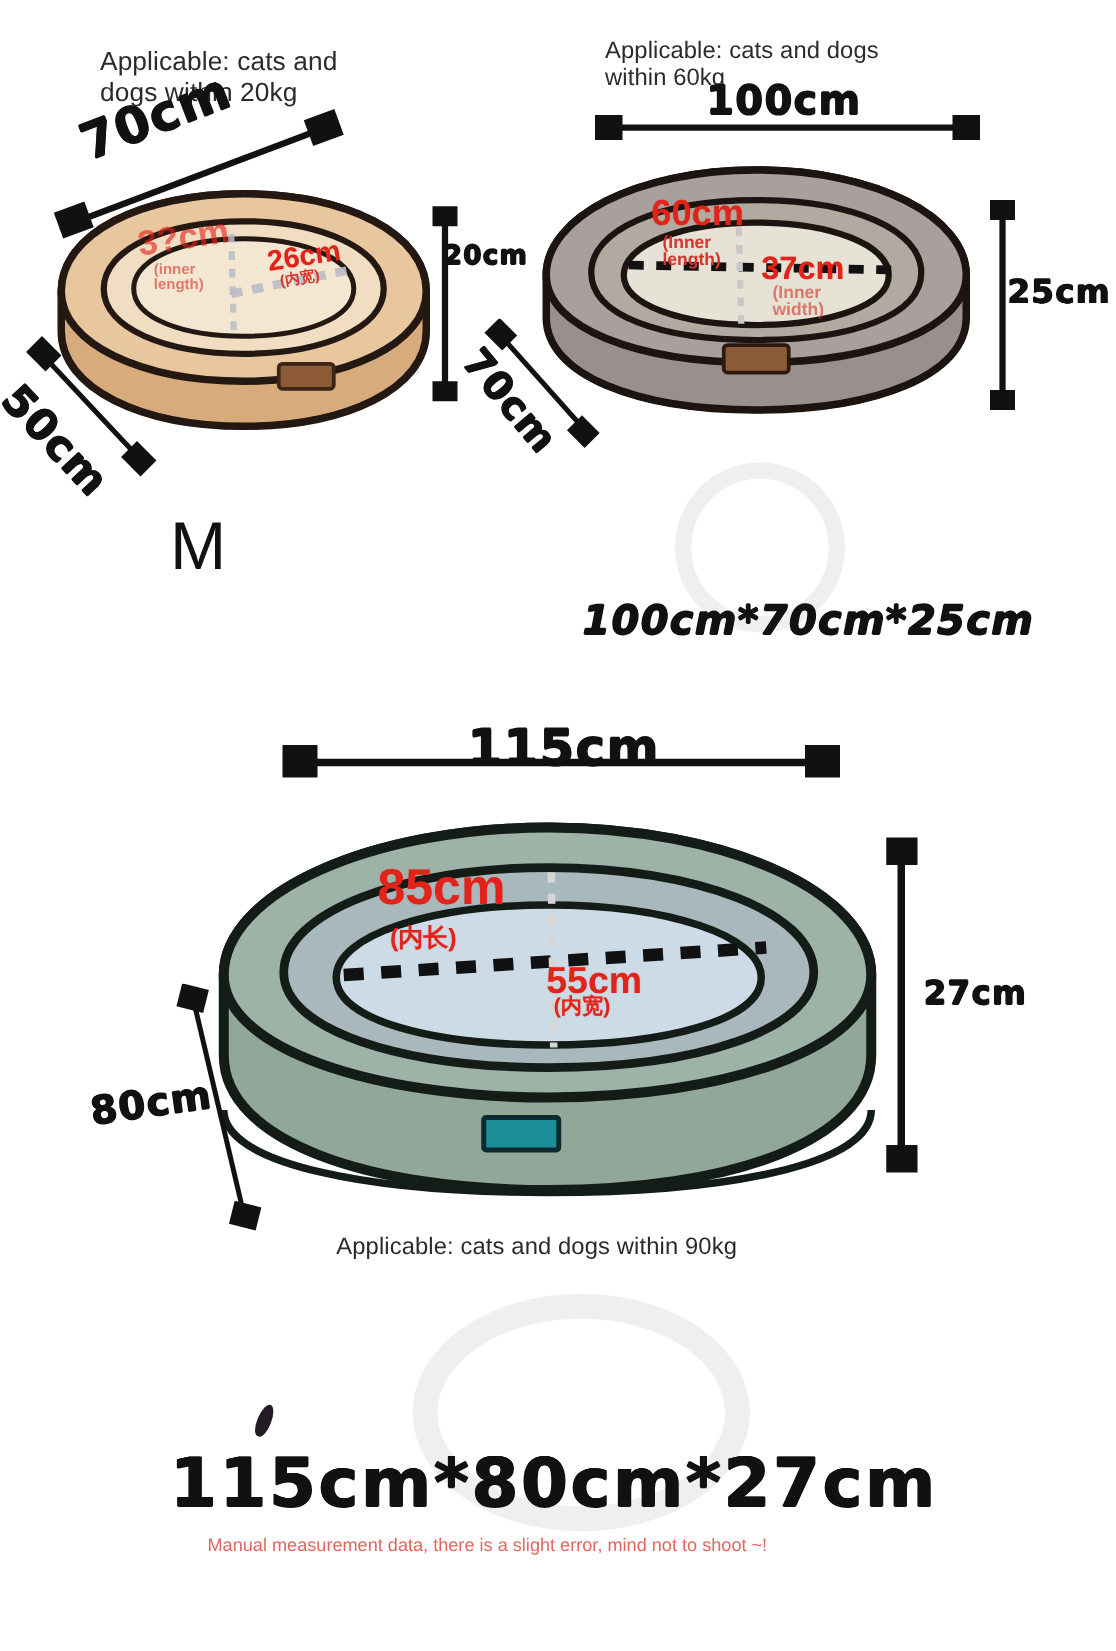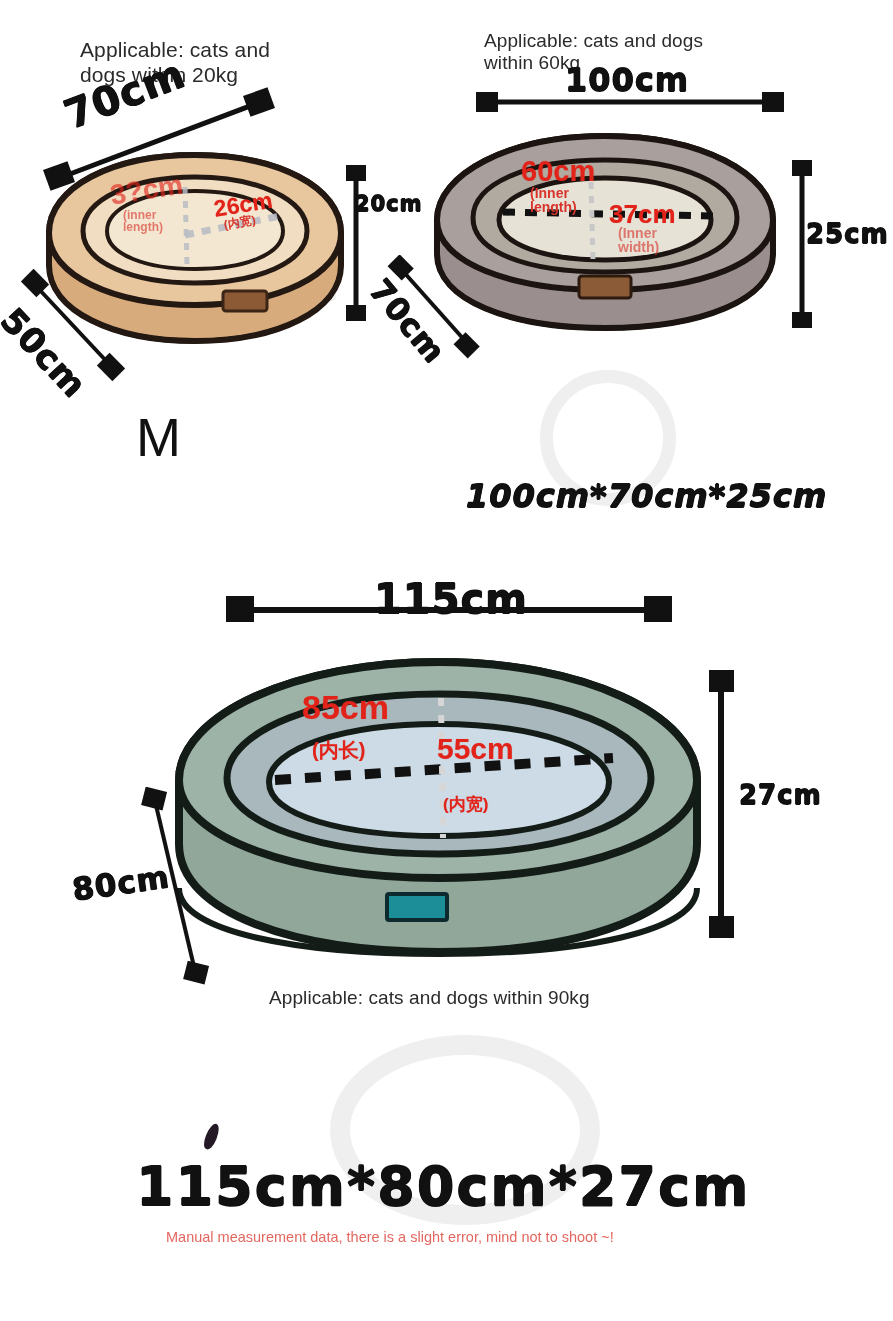--- a/index.html
+++ b/index.html
@@ -192,23 +192,23 @@
       <path d="M62 146 C62 98 156 62 274 62 C392 62 486 98 486 146
                C486 192 392 222 274 222 C156 222 62 192 62 146 Z" fill="#a9b8bd" stroke="#141c18" stroke-width="7"></path>
       <path d="M104 150 C104 116 180 92 274 92 C368 92 444 116 444 150
                C444 184 368 204 274 204 C180 204 104 184 104 150 Z" fill="#ccdbe6" stroke="#141c18" stroke-width="6"></path>
       <path d="M110 148 L448 126" fill="none" stroke="#111" stroke-width="10" stroke-dasharray="16 14"></path>
       <path d="M276 66 L278 206" fill="none" stroke="#d6d6d6" stroke-width="6" stroke-dasharray="8 9"></path>
       <rect x="222" y="262" width="60" height="26" rx="2" fill="#1b8e97" stroke="#0d2b2e" stroke-width="4"></rect>
     </svg>
   </div>
 
-  <div class="red abs" style="left:302px;top:688px;font-size:34px;">85cm</div>
+  <div class="red abs" style="left:302px;top:688px;font-size:40px;">85cm</div>
   <div class="red abs" style="left:312px;top:737px;font-size:20px;">(内长)</div>
-  <div class="red abs" style="left:437px;top:732px;font-size:30px;">55cm</div>
+  <div class="red abs" style="left:437px;top:768px;font-size:30px;">55cm</div>
   <div class="red abs" style="left:443px;top:793px;font-size:17px;">(内宽)</div>
 
   <svg class="abs" style="left:706px;top:668px;" width="30" height="272" viewBox="0 0 30 272">
     <line x1="15" y1="14" x2="15" y2="258" stroke="#111" stroke-width="6"></line>
     <rect x="3" y="2" width="25" height="22" fill="#111"></rect>
     <rect x="3" y="248" width="25" height="22" fill="#111"></rect>
   </svg>
   <div class="hand abs" style="left:739px;top:780px;font-size:26px;">27cm</div>
 
   <svg class="abs" style="left:133px;top:787px;" width="90" height="200" viewBox="0 0 90 200">

